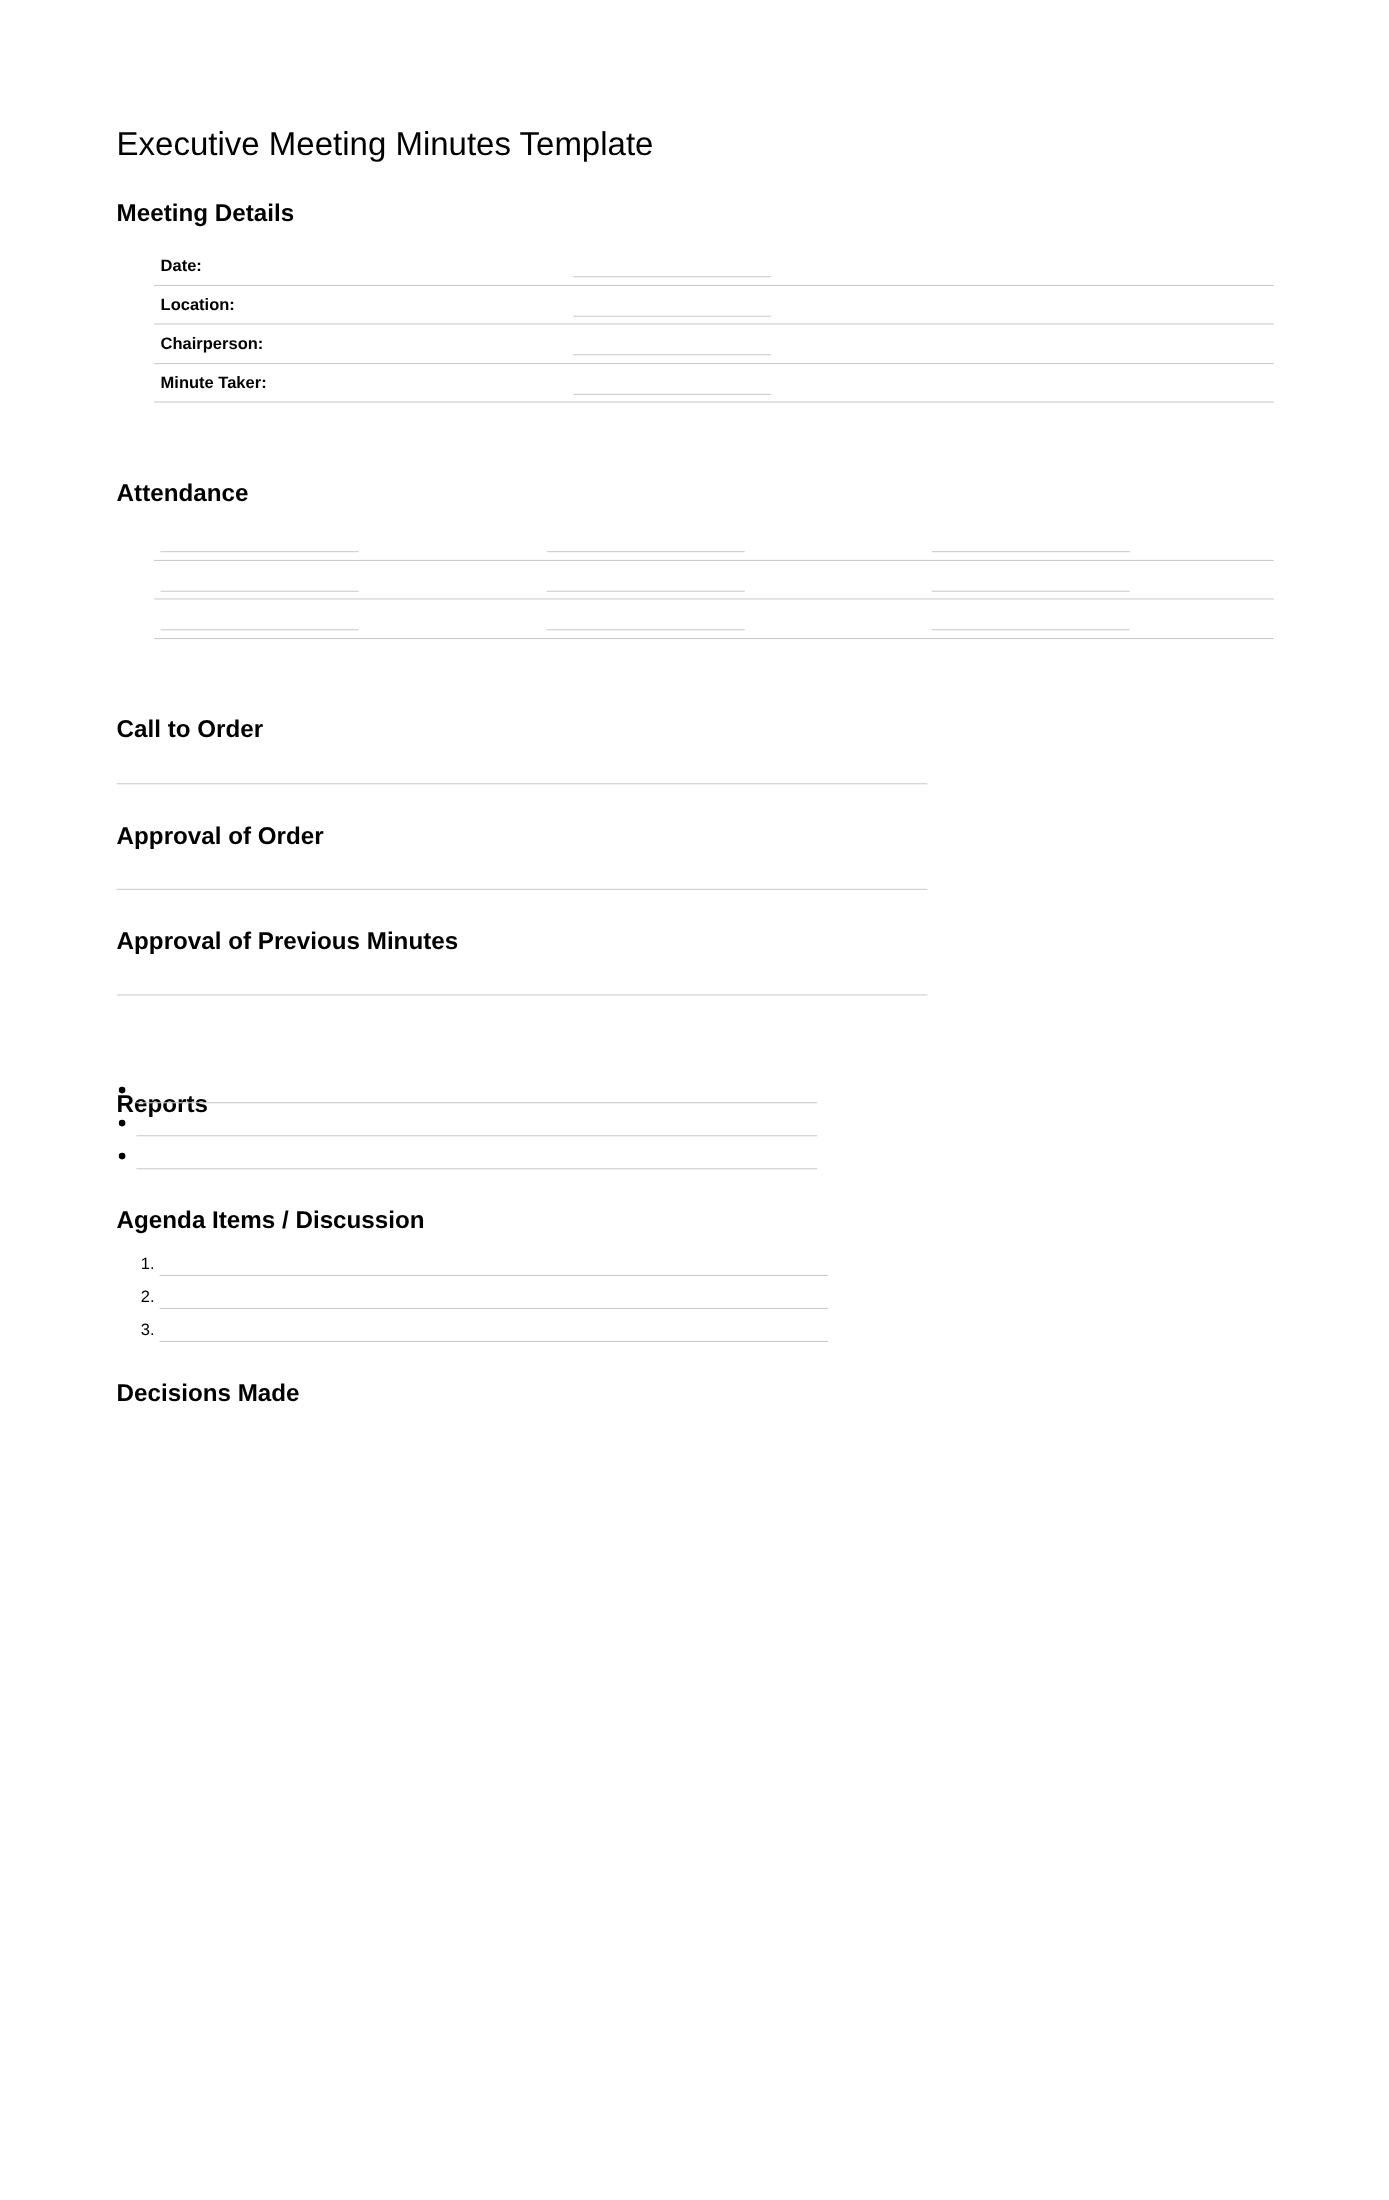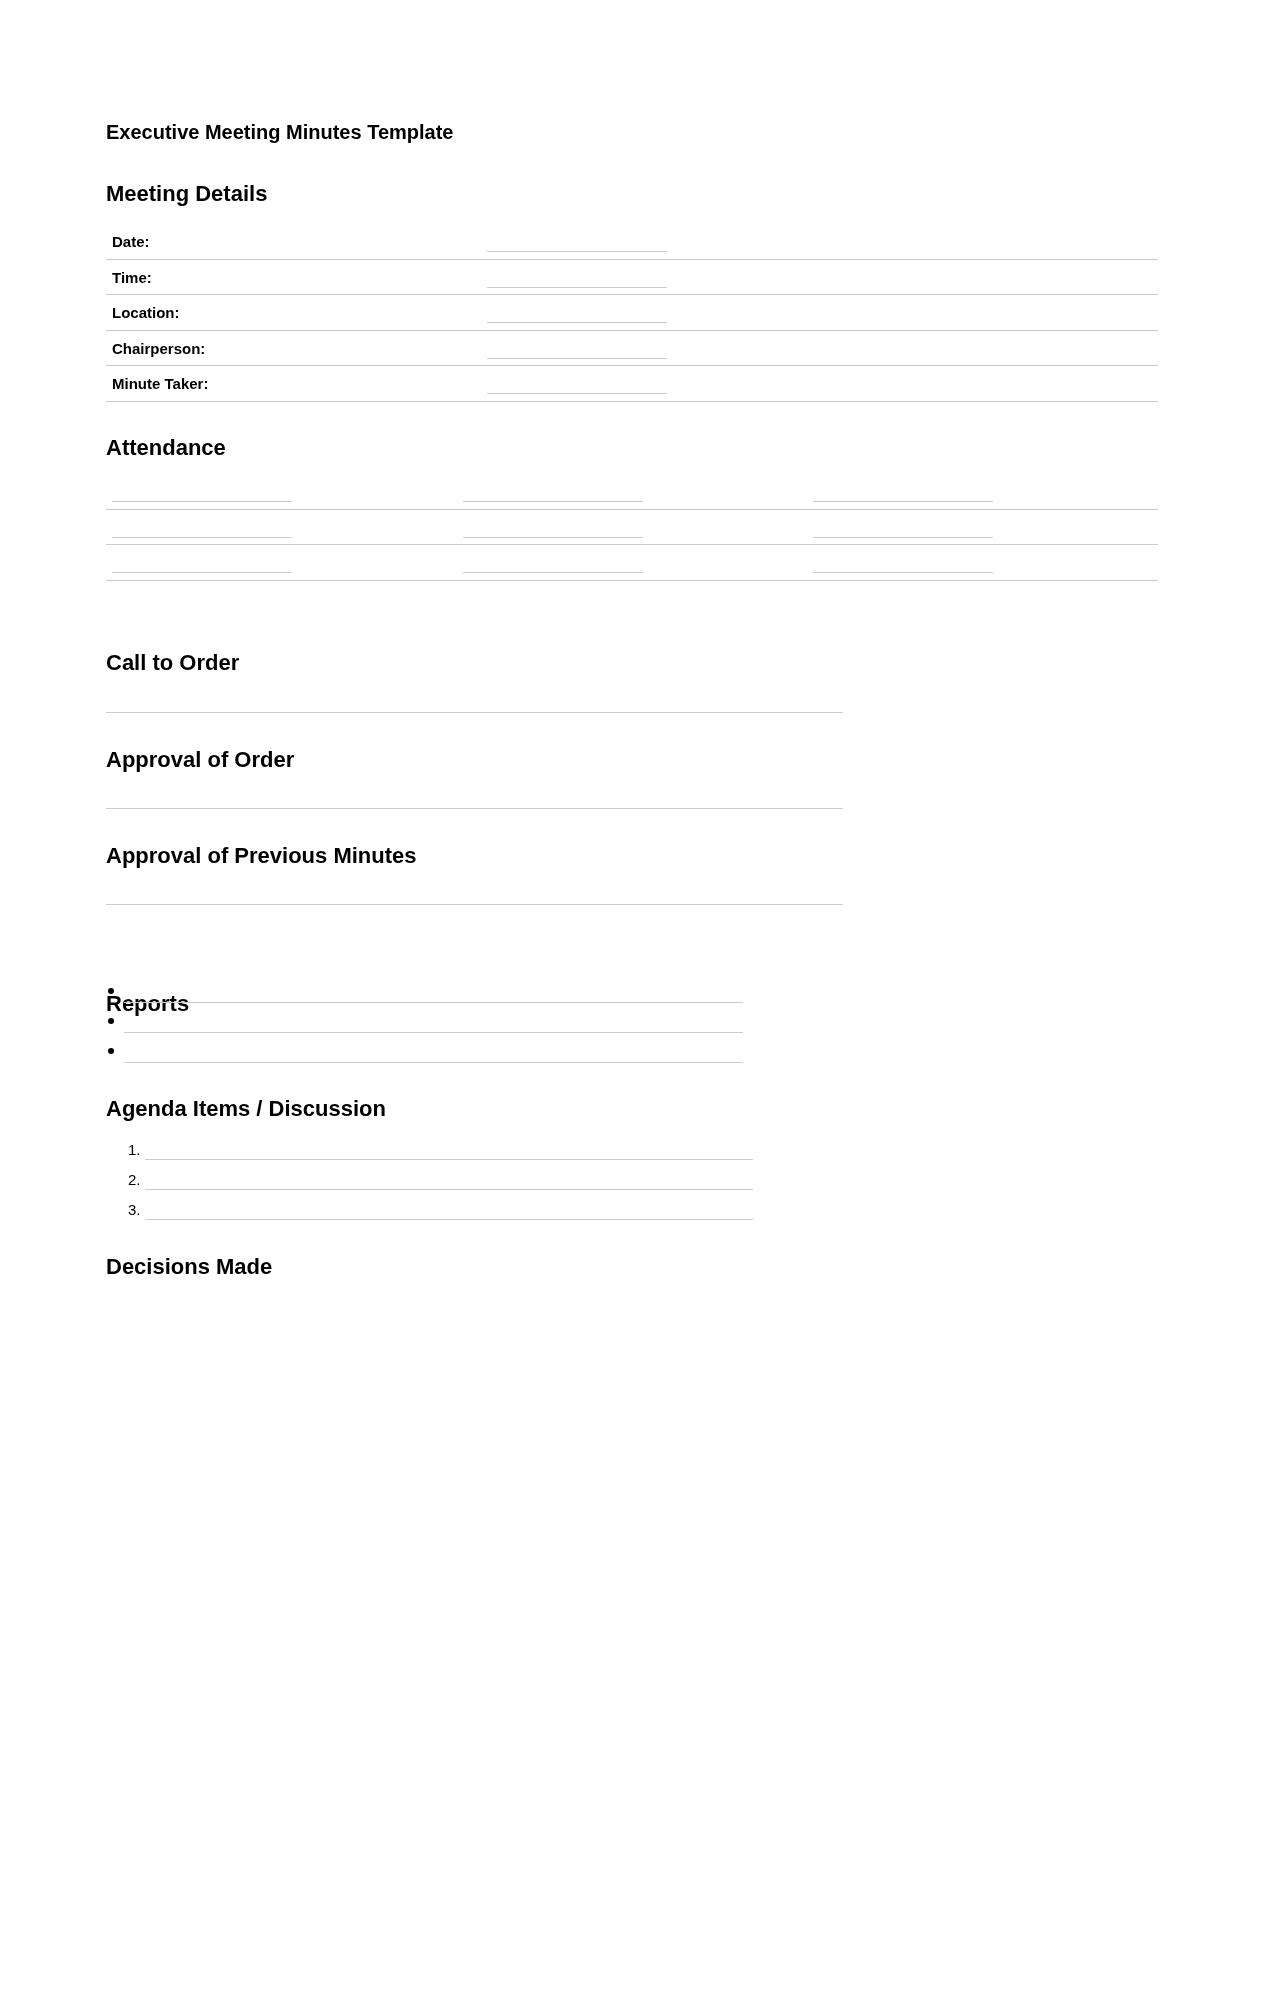--- a/index.html
+++ b/index.html
@@ -6,28 +6,28 @@
     body {
       width: 1263px;
       height: 2000px;
       position: relative;
       font-family: "Liberation Sans", "DejaVu Sans", sans-serif;
       color: #000;
     }
     .doc { position: absolute; left: 106px; top: 0; width: 1052px; }
     h1 {
       position: absolute; left: 0; top: 112px; margin: 0;
-      font-size: 20px; font-weight: bold; line-height: 40px; white-space: nowrap;
+      font-size: 30px; font-weight: normal; line-height: 40px; white-space: nowrap;
     }
     h2 {
       position: absolute; left: 0; margin: 0;
       font-size: 22px; font-weight: bold; line-height: 28px; white-space: nowrap;
     }
     .tbl { position: absolute; left: 0; width: 1052px; border-collapse: collapse; }
-    .row { position: relative; height: 35.5px; border-bottom: 1px solid #cccccc; box-sizing: border-box; }
+    .row { position: relative; height: 35.5px; border-bottom: 1px solid #cccccc; box-sizing: border-box; margin-left: 34px; }
     .lbl {
       position: absolute; left: 6px; top: 9px;
       font-size: 15px; font-weight: bold; line-height: 18px; white-space: nowrap;
     }
     .fill { position: absolute; height: 0; border-bottom: 1px solid #cccccc; width: 180px; }
     .sec-line { position: absolute; left: 0; width: 737px; height: 0; border-bottom: 1px solid #cccccc; }
     .bullet {
       position: absolute; width: 6px; height: 6px; border-radius: 50%; background: #000; left: 2px;
     }
     .rline { position: absolute; left: 18px; width: 619px; height: 0; border-bottom: 1px solid #cccccc; }
@@ -38,24 +38,20 @@
 <body>
 
 <div class="doc">
 
   <h1>Executive Meeting Minutes Template</h1>
 
   <h2 style="top:180px;text-align:center;">Meeting Details</h2>
   <div class="tbl" style="top:224px;">
     <div class="row">
       <span class="lbl">Date:</span>
-      <span class="fill" style="left:381px; top:27px;"></span>
-    </div>
-    <div class="row">
-      <span class="lbl">Time:</span>
       <span class="fill" style="left:381px; top:27px;"></span>
     </div>
     <div class="row">
       <span class="lbl">Location:</span>
       <span class="fill" style="left:381px; top:27px;"></span>
     </div>
     <div class="row">
       <span class="lbl">Chairperson:</span>
       <span class="fill" style="left:381px; top:27px;"></span>
     </div>

